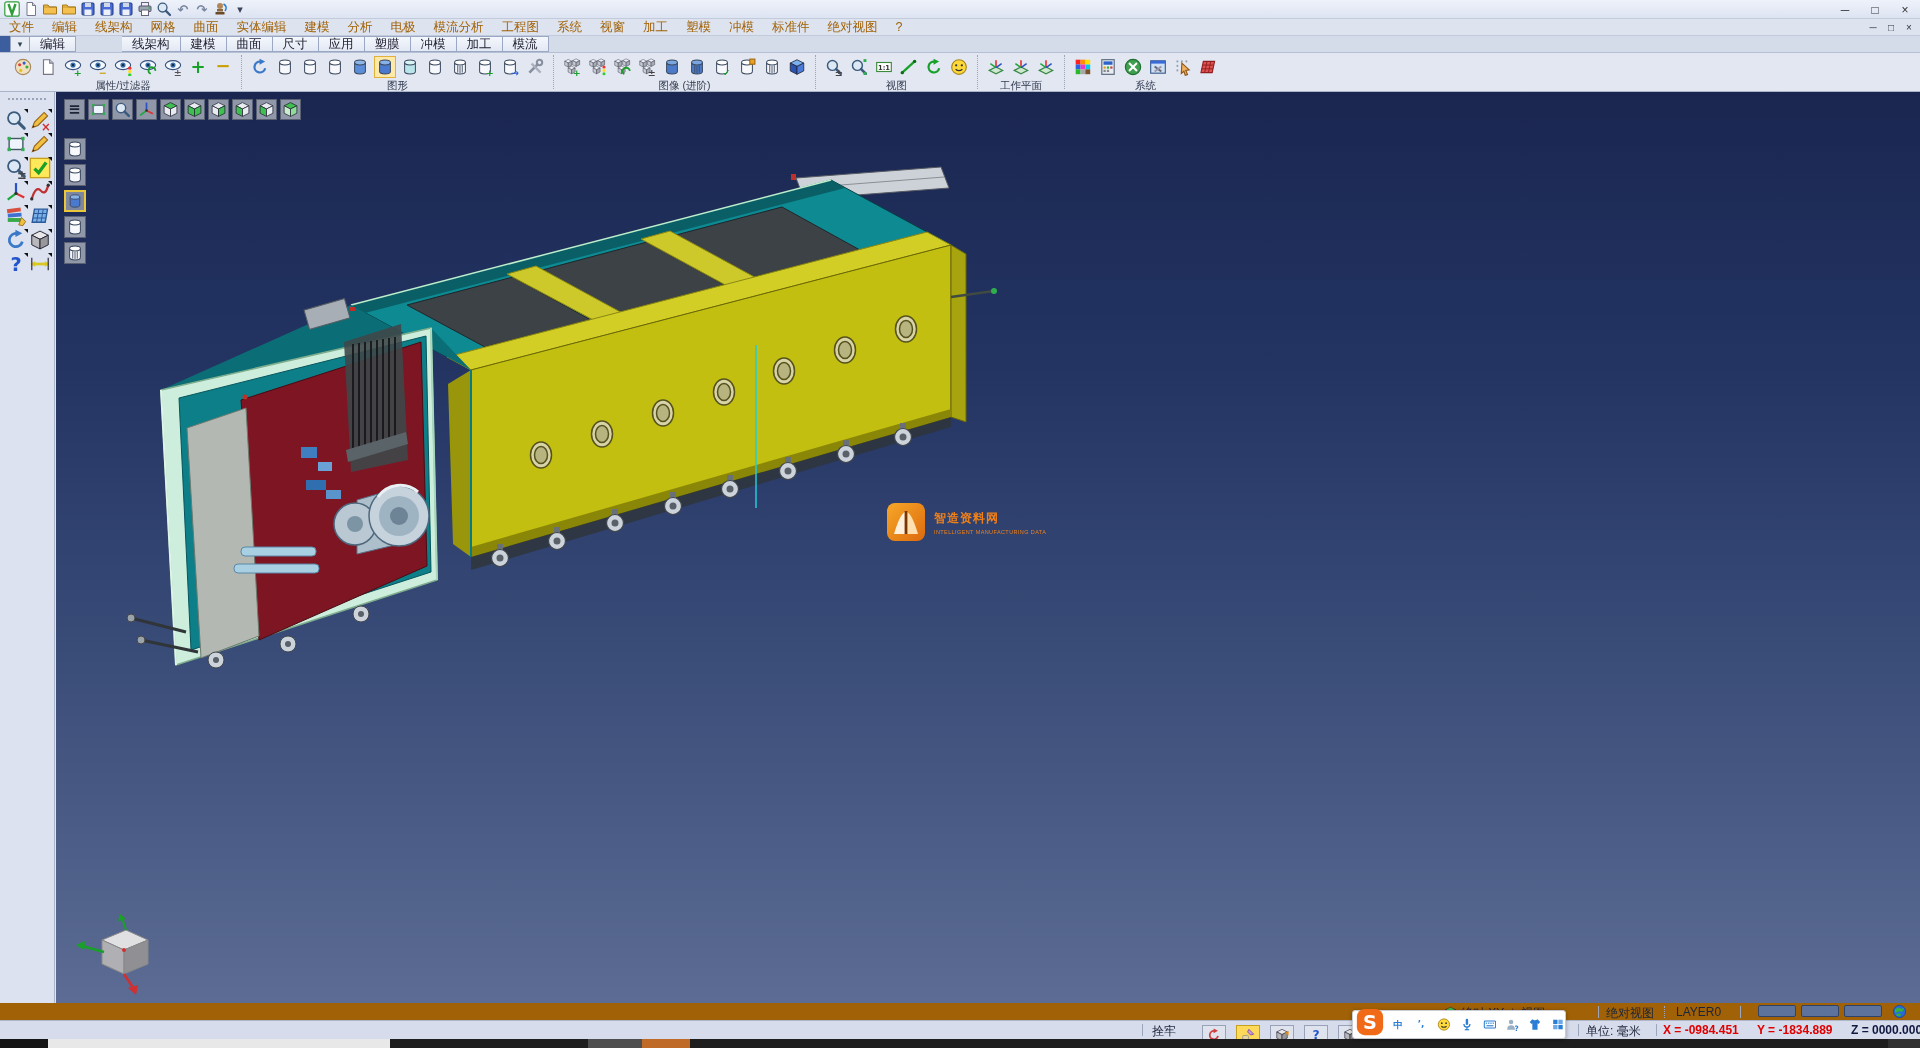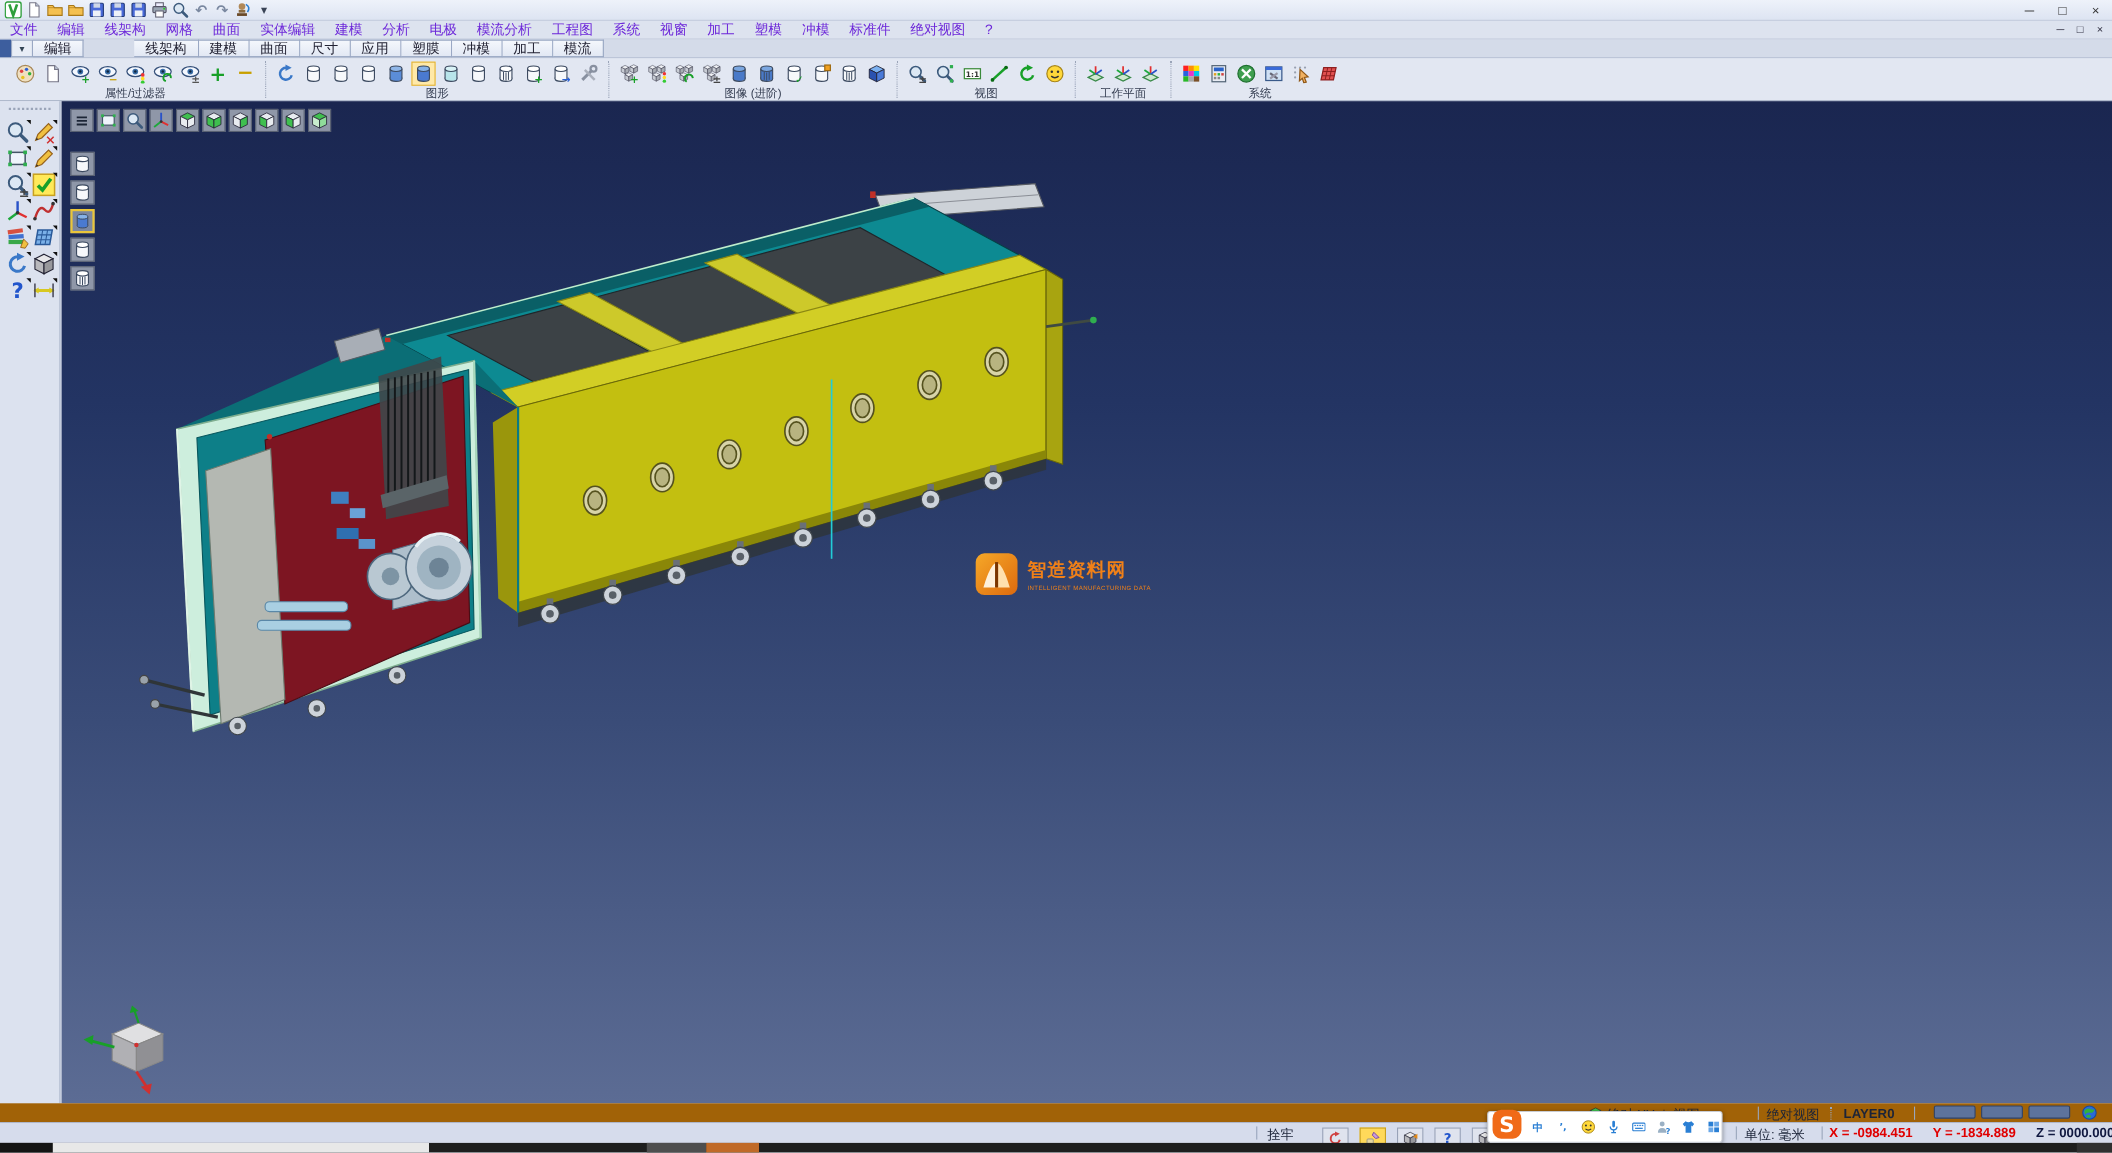--- a/index.html
+++ b/index.html
@@ -14,21 +14,21 @@
   #qa { display:flex; align-items:center; gap:3px; padding-left:4px; }
   .qa-btn { width:16px; height:16px; display:inline-flex; }
   #title { position:absolute; left:0; right:0; text-align:center; font-size:12px; color:#222; pointer-events:none; }
   #winctl { position:absolute; right:0; top:0; height:19px; display:flex; }
   .wbtn { width:30px; height:19px; display:flex; align-items:center; justify-content:center;
     font-size:12px; color:#333; }
 
   #menubar { position:absolute; left:0; top:19px; width:1920px; height:17px;
     background:#dde3ef; border-bottom:1px solid #c2cadc; display:flex; align-items:center; }
   #menu-items { display:flex; }
-  .menu-item { padding:0 9px; font-size:12.5px; color:#6d28d9; line-height:17px; }
+  .menu-item { padding:0 9px; font-size:12.5px; color:#a16207; line-height:17px; }
   #docctl { position:absolute; right:2px; top:0; height:17px; display:flex; }
   .dbtn { width:18px; height:17px; display:flex; align-items:center; justify-content:center; font-size:10px; color:#334; }
 
   #tabrow { position:absolute; left:0; top:36px; width:1920px; height:17px;
     background:#d4dbe9; border-bottom:1px solid #b6c0d4; display:flex; align-items:stretch; }
   #tab-grip { width:10px; background:#3d5e9e; }
   #tab-dd { width:20px; display:flex; align-items:center; justify-content:center;
     border:1px solid #9aa8c4; background:#e8edf6; font-size:9px; color:#345; }
   .tab { padding:0 10px; line-height:15px; font-size:12.5px; border:1px solid #9aa8c4; border-left:none;
     background:linear-gradient(#f4f7fc,#e2e8f4); color:#223; white-space:nowrap; }
@@ -57,32 +57,32 @@
     background:linear-gradient(180deg,#1a2650 0%,#233463 30%,#3a4c78 62%,#5c6c94 100%); }
   #vp-topbar { position:absolute; left:8px; top:7px; display:flex; gap:3px; }
   .vp-btn { width:21px; height:21px; background:#8f97a8; border:1px solid #596172; display:inline-flex; padding:1px; }
   #vp-filters { position:absolute; left:8px; top:46px; display:flex; flex-direction:column; gap:4px; }
   .vp-filter { width:22px; height:22px; background:#8f97a8; border:1px solid #596172; display:inline-flex; padding:1px; }
   .vp-filter.sel { border:2px solid #eac63a; background:#7d88a0; }
 
   #model { position:absolute; left:0; top:0; }
 
   #watermark { position:absolute; left:830px; top:403px; width:170px; height:54px; display:flex; align-items:center; gap:8px; }
-  #wm-text .t1 { font-size:17px; font-weight:bold; color:#f08018; letter-spacing:1px; }
+  #wm-text .t1 { font-size:12px; font-weight:bold; color:#f08018; letter-spacing:1px; }
   #wm-text .t2 { font-size:5.5px; color:#f08018; letter-spacing:0.4px; margin-top:2px; }
 
   #triad { position:absolute; left:18px; top:820px; }
 
   
   #status1 { position:absolute; left:0; top:1003px; width:1920px; height:18px;
     background:#a16207; border-bottom:1px solid #aeb6ca; font-size:12px; }
   #status1 span { position:absolute; top:2px; white-space:nowrap; color:#1c2438; }
   .vline { position:absolute; top:3px; height:12px; border-left:1px solid #9aa6bc; }
   .st-btn { position:absolute; top:3px; width:38px; height:12px; background:#5d739c; border:1px solid #2f4368; border-radius:2px; }
-  #st1-layer { font-weight:bold; }
+  #st1-layer { font-weight:normal; }
 
   #status2 { position:absolute; left:0; top:1021px; width:1920px; height:18px;
     background:#d6dcec; font-size:12px; }
   #status2 span { position:absolute; top:2px; white-space:nowrap; color:#1c2438; }
   .st2-btn { position:absolute; top:0; width:24px; height:18px; border:1px solid #98a2b8;
     background:#dfe3ee; display:flex; align-items:center; justify-content:center; }
   .st2-btn.hl { background:#ffd95a; border-color:#c8a020; }
   .st2-btn .ic { width:14px; height:14px; display:inline-flex; }
   .coord-red { color:#e00000 !important; font-weight:bold; }
   .coord-z { color:#101840 !important; font-weight:bold; }

